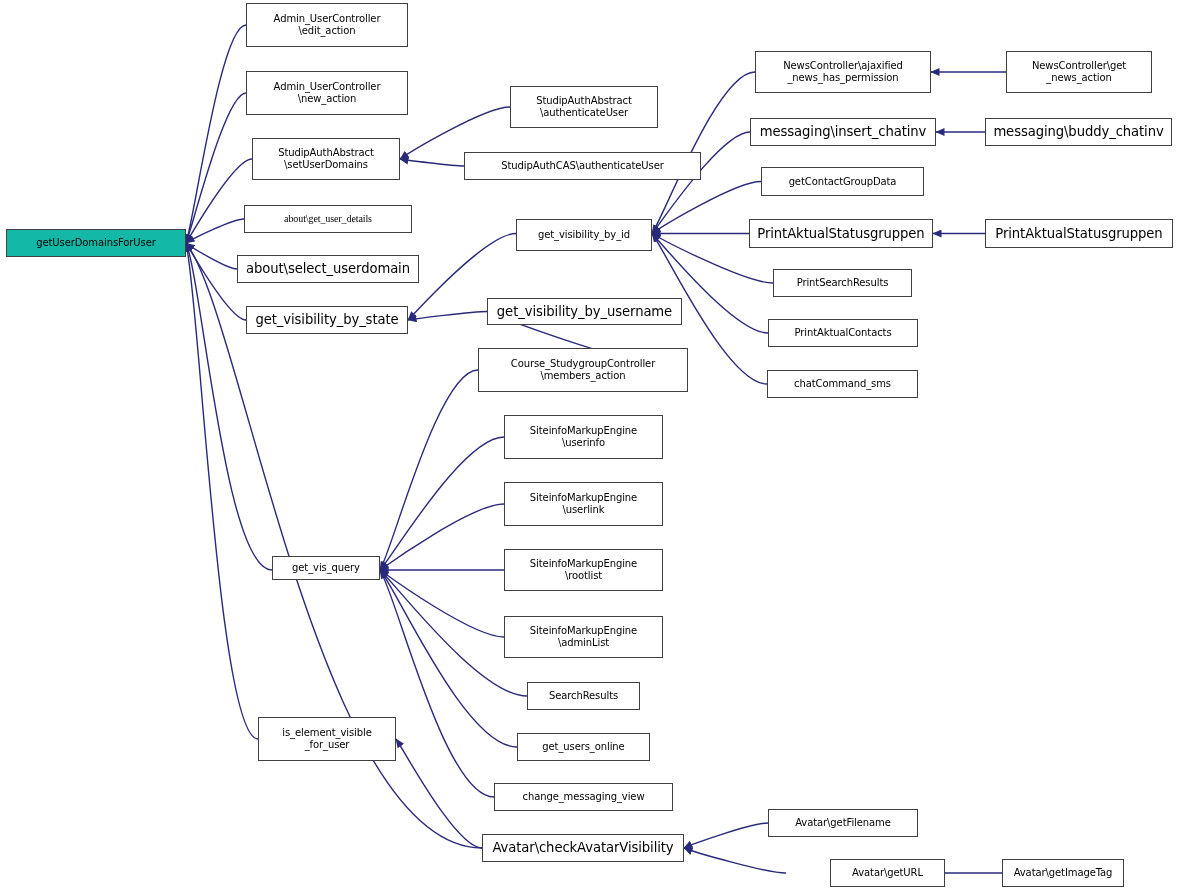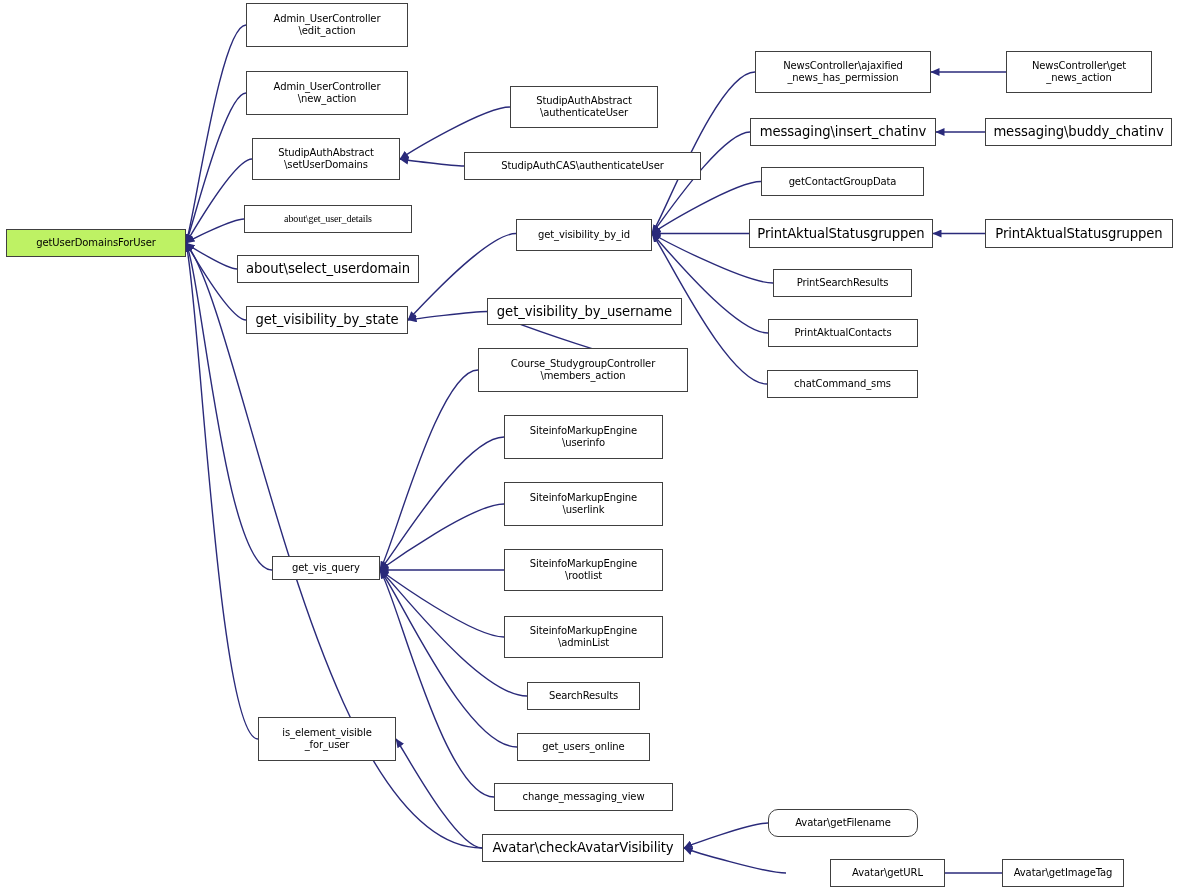--- a/index.html
+++ b/index.html
@@ -3,21 +3,21 @@
 <meta charset="utf-8">
 <style>
   html,body{margin:0;padding:0;background:#ffffff;}
   #canvas{position:relative;width:1179px;height:892px;background:#ffffff;
           font-family:"DejaVu Sans","Liberation Sans",sans-serif;overflow:hidden;}
   svg.edges{position:absolute;left:0;top:0;width:1179px;height:892px;pointer-events:none;}
   .node{position:absolute;box-sizing:border-box;border:1px solid #404040;
         background:#ffffff;display:flex;align-items:center;justify-content:center;
         text-align:center;color:#000000;font-size:10px;line-height:1.18;
         letter-spacing:-0.1px;white-space:pre-line;padding:0 3px;}
-  .node.hl{background:#bef264;border-color:#404040;}
+  .node.hl{background:#14b8a6;border-color:#404040;}
   .node.small{font-size:13.2px;}
 </style>
 </head>
 <body>
 
 <div id="canvas">
   <svg class="edges" viewBox="0 0 1179 892">
     <defs>
       <marker id="arrowhead" markerWidth="9" markerHeight="8" refX="8.5" refY="4" orient="auto" markerUnits="userSpaceOnUse">
         <path d="M0,0 L9,4 L0,8 Z" fill="#2a2a7a"></path>
@@ -88,21 +88,21 @@
 \rootlist</span></div>
       <div class="node" style="left: 504px; top: 616px; width: 159px; height: 42px;"><span>SiteinfoMarkupEngine
 \adminList</span></div>
       <div class="node" style="left: 272px; top: 556px; width: 108px; height: 24px;"><span>get_vis_query</span></div>
       <div class="node" style="left: 527px; top: 682px; width: 113px; height: 28px;"><span>SearchResults</span></div>
       <div class="node" style="left: 517px; top: 733px; width: 133px; height: 28px;"><span>get_users_online</span></div>
       <div class="node" style="left: 494px; top: 783px; width: 179px; height: 28px;"><span>change_messaging_view</span></div>
       <div class="node" style="left: 258px; top: 717px; width: 138px; height: 44px;"><span>is_element_visible
 _for_user</span></div>
       <div class="node small" style="left: 482px; top: 834px; width: 202px; height: 28px;"><span>Avatar\checkAvatarVisibility</span></div>
-      <div class="node" style="left: 768px; top: 809px; width: 150px; height: 28px; border-radius: 10px;"><span>Avatar\getFilename</span></div>
+      <div class="node" style="left: 768px; top: 809px; width: 150px; height: 28px;"><span>Avatar\getFilename</span></div>
       <div class="node" style="left: 786px; top: 859px; width: 115px; height: 28px; margin-left: 44px;"><span>Avatar\getURL</span></div>
       <div class="node" style="left: 1002px; top: 859px; width: 122px; height: 28px;"><span>Avatar\getImageTag</span></div>
       <div class="node" style="left: 755px; top: 51px; width: 176px; height: 42px;"><span>NewsController\ajaxified
 _news_has_permission</span></div>
       <div class="node" style="left: 1006px; top: 51px; width: 146px; height: 42px;"><span>NewsController\get
 _news_action</span></div>
       <div class="node small" style="left: 750px; top: 118px; width: 186px; height: 28px;"><span>messaging\insert_chatinv</span></div>
       <div class="node small" style="left: 985px; top: 118px; width: 187px; height: 28px;"><span>messaging\buddy_chatinv</span></div>
       <div class="node" style="left: 761px; top: 167px; width: 163px; height: 29px;"><span>getContactGroupData</span></div>
       <div class="node small" style="left: 749px; top: 219px; width: 184px; height: 29px;"><span>PrintAktualStatusgruppen</span></div>

